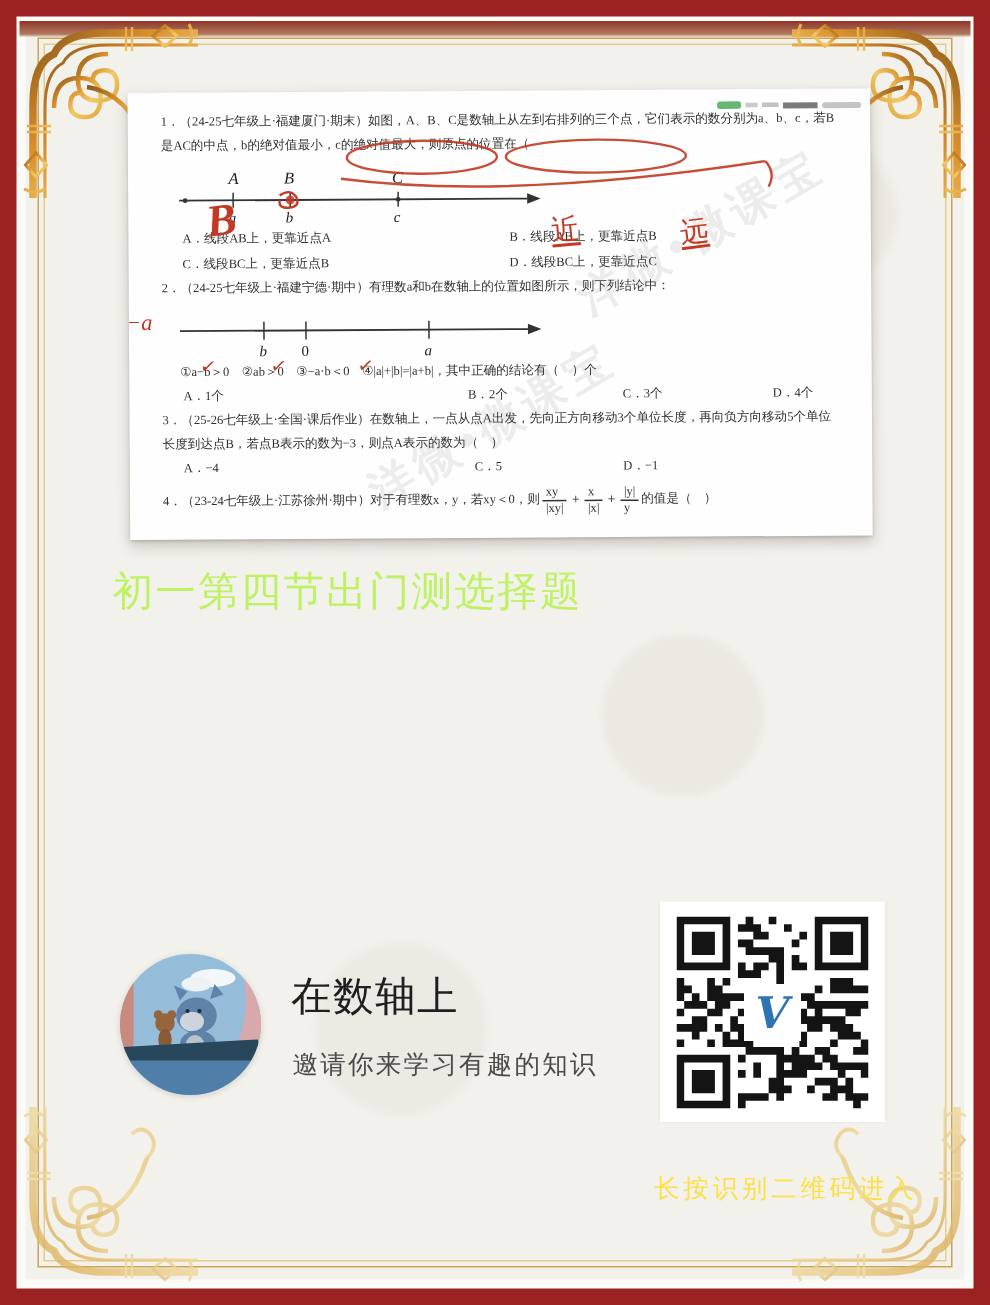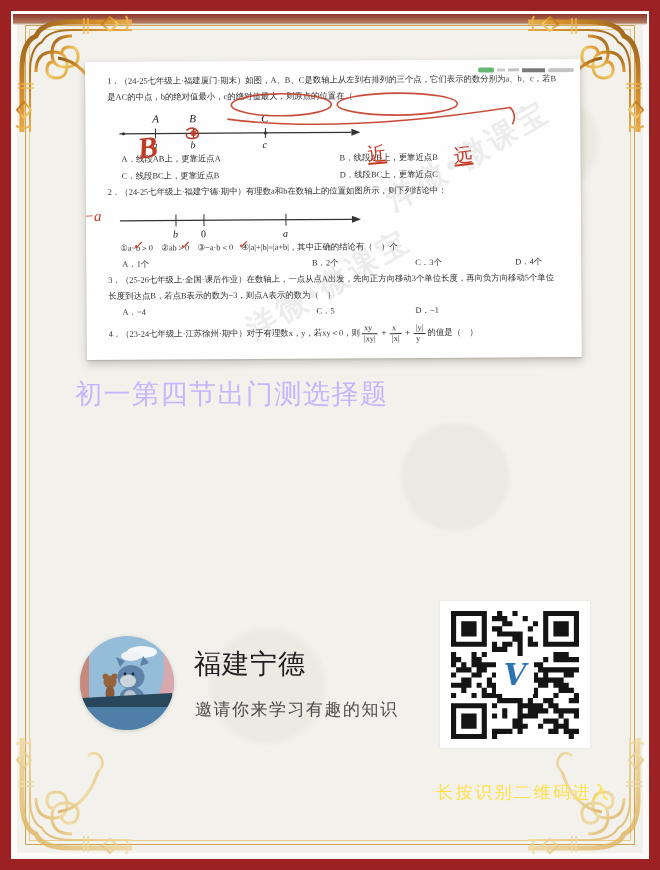--- a/index.html
+++ b/index.html
@@ -50,21 +50,21 @@
   
   .ink{position:absolute;color:#c33a24;font-family:"Liberation Serif",serif;z-index:5;pointer-events:none;}
   .ans-b{left:52px;top:78px;font-size:30px;font-style:italic;font-weight:bold;transform:rotate(-7deg);}
   .note-near{left:282px;top:86px;font-size:19px;border-bottom:2px solid #c33a24;transform:rotate(-5deg);}
   .note-far{left:368px;top:88px;font-size:19px;border-bottom:2px solid #c33a24;transform:rotate(-7deg);}
   .neg-a{left:-2px;top:146px;font-size:15px;font-style:italic;}
   .chk{position:absolute;font-family:"DejaVu Sans",sans-serif;color:#c33a24;font-size:13px;transform:rotate(8deg);top:-3px;}
   .chk1{left:13px;} .chk2{left:60px;} .chk3{left:118px;}
   .ink-overlay{position:absolute;inset:0;z-index:5;pointer-events:none;}
   
-  .page-title{position:absolute;left:75px;top:376px;font-size:27px;color:#c4b5fd;letter-spacing:1.5px;z-index:4;}
+  .page-title{position:absolute;left:75px;top:376px;font-size:27px;color:#bef264;letter-spacing:1.5px;z-index:4;}
   
   .profile{position:absolute;left:80px;top:632px;z-index:4;}
   .avatar{position:absolute;left:0;top:4px;width:94px;height:94px;border-radius:50%;overflow:hidden;
     box-shadow:0 1px 4px rgba(0,0,0,.15);}
   .profile-name{position:absolute;left:114px;top:14px;font-size:27px;color:#1f1f1f;white-space:nowrap;letter-spacing:1px;}
   .profile-sub{position:absolute;left:115px;top:66px;font-size:17px;color:#4b4b4b;white-space:nowrap;letter-spacing:1.5px;}
   
   .qr-box{position:absolute;left:440px;top:601px;width:150px;height:147px;background:#fff;z-index:4;
     display:flex;align-items:center;justify-content:center;box-shadow:0 0 2px rgba(0,0,0,.08);}
   .qr-logo{position:absolute;left:50%;top:50%;transform:translate(-50%,-50%);width:38px;height:38px;background:#fff;
@@ -244,21 +244,21 @@
         <ellipse cx="51" cy="41" rx="13.5" ry="12" fill="#5e82a8"></ellipse>
         <ellipse cx="48" cy="45" rx="8" ry="6.5" fill="#ccd4dc"></ellipse>
         <circle cx="45" cy="38" r="1.4" fill="#1d2b38"></circle>
         <circle cx="53" cy="38" r="1.4" fill="#1d2b38"></circle>
         <ellipse cx="52" cy="60" rx="12" ry="9" fill="#5e82a8"></ellipse>
         <ellipse cx="50" cy="60" rx="6" ry="6" fill="#b9c3cd"></ellipse>
         <path d="M2 62 L92 57 L94 71 L0 76 Z" fill="#28475c"></path>
         <rect x="0" y="71" width="94" height="23" fill="#4f7fa8"></rect>
       </svg>
     </div>
-    <div class="profile-name">福建宁德</div>
+    <div class="profile-name">在数轴上</div>
     <div class="profile-sub">邀请你来学习有趣的知识</div>
   </div>
 
   <div class="qr-box">
     <svg width="128" height="128" viewBox="0 0 125 125">
         <path d="M45 0h5v5h-5zM60 0h5v5h-5zM40 5h5v5h-5zM45 5h5v5h-5zM50 5h5v5h-5zM70 5h5v5h-5zM50 10h5v5h-5zM55 10h5v5h-5zM80 10h5v5h-5zM40 15h5v5h-5zM45 15h5v5h-5zM75 15h5v5h-5zM45 20h5v5h-5zM50 20h5v5h-5zM55 20h5v5h-5zM60 20h5v5h-5zM65 20h5v5h-5zM60 25h5v5h-5zM65 25h5v5h-5zM75 25h5v5h-5zM40 30h5v5h-5zM50 30h5v5h-5zM55 30h5v5h-5zM65 30h5v5h-5zM75 30h5v5h-5zM80 30h5v5h-5zM40 35h5v5h-5zM45 35h5v5h-5zM50 35h5v5h-5zM65 35h5v5h-5zM0 40h5v5h-5zM20 40h5v5h-5zM30 40h5v5h-5zM65 40h5v5h-5zM100 40h5v5h-5zM105 40h5v5h-5zM110 40h5v5h-5zM0 45h5v5h-5zM5 45h5v5h-5zM20 45h5v5h-5zM25 45h5v5h-5zM90 45h5v5h-5zM100 45h5v5h-5zM105 45h5v5h-5zM110 45h5v5h-5zM115 45h5v5h-5zM120 45h5v5h-5zM0 50h5v5h-5zM10 50h5v5h-5zM20 50h5v5h-5zM25 50h5v5h-5zM30 50h5v5h-5zM35 50h5v5h-5zM40 50h5v5h-5zM80 50h5v5h-5zM85 50h5v5h-5zM5 55h5v5h-5zM10 55h5v5h-5zM15 55h5v5h-5zM25 55h5v5h-5zM30 55h5v5h-5zM85 55h5v5h-5zM90 55h5v5h-5zM95 55h5v5h-5zM100 55h5v5h-5zM105 55h5v5h-5zM110 55h5v5h-5zM115 55h5v5h-5zM120 55h5v5h-5zM0 60h5v5h-5zM20 60h5v5h-5zM25 60h5v5h-5zM40 60h5v5h-5zM80 60h5v5h-5zM90 60h5v5h-5zM110 60h5v5h-5zM115 60h5v5h-5zM10 65h5v5h-5zM15 65h5v5h-5zM35 65h5v5h-5zM80 65h5v5h-5zM85 65h5v5h-5zM90 65h5v5h-5zM95 65h5v5h-5zM100 65h5v5h-5zM105 65h5v5h-5zM0 70h5v5h-5zM5 70h5v5h-5zM10 70h5v5h-5zM15 70h5v5h-5zM25 70h5v5h-5zM35 70h5v5h-5zM40 70h5v5h-5zM85 70h5v5h-5zM90 70h5v5h-5zM100 70h5v5h-5zM105 70h5v5h-5zM110 70h5v5h-5zM10 75h5v5h-5zM30 75h5v5h-5zM40 75h5v5h-5zM80 75h5v5h-5zM105 75h5v5h-5zM110 75h5v5h-5zM115 75h5v5h-5zM0 80h5v5h-5zM20 80h5v5h-5zM30 80h5v5h-5zM35 80h5v5h-5zM40 80h5v5h-5zM45 80h5v5h-5zM80 80h5v5h-5zM100 80h5v5h-5zM120 80h5v5h-5zM45 85h5v5h-5zM50 85h5v5h-5zM55 85h5v5h-5zM60 85h5v5h-5zM65 85h5v5h-5zM75 85h5v5h-5zM90 85h5v5h-5zM95 85h5v5h-5zM115 85h5v5h-5zM120 85h5v5h-5zM40 90h5v5h-5zM65 90h5v5h-5zM70 90h5v5h-5zM75 90h5v5h-5zM80 90h5v5h-5zM85 90h5v5h-5zM95 90h5v5h-5zM100 90h5v5h-5zM50 95h5v5h-5zM65 95h5v5h-5zM75 95h5v5h-5zM80 95h5v5h-5zM85 95h5v5h-5zM90 95h5v5h-5zM100 95h5v5h-5zM105 95h5v5h-5zM110 95h5v5h-5zM115 95h5v5h-5zM120 95h5v5h-5zM40 100h5v5h-5zM50 100h5v5h-5zM65 100h5v5h-5zM70 100h5v5h-5zM75 100h5v5h-5zM80 100h5v5h-5zM105 100h5v5h-5zM120 100h5v5h-5zM60 105h5v5h-5zM65 105h5v5h-5zM90 105h5v5h-5zM95 105h5v5h-5zM100 105h5v5h-5zM110 105h5v5h-5zM60 110h5v5h-5zM65 110h5v5h-5zM70 110h5v5h-5zM85 110h5v5h-5zM100 110h5v5h-5zM105 110h5v5h-5zM110 110h5v5h-5zM40 115h5v5h-5zM45 115h5v5h-5zM50 115h5v5h-5zM55 115h5v5h-5zM65 115h5v5h-5zM95 115h5v5h-5zM100 115h5v5h-5zM110 115h5v5h-5zM115 115h5v5h-5zM120 115h5v5h-5zM40 120h5v5h-5zM115 120h5v5h-5zM0 0h35v35h-35zM5 5v25h25v-25zM10 10h15v15h-15zM90 0h35v35h-35zM95 5v25h25v-25zM100 10h15v15h-15zM0 90h35v35h-35zM5 95v25h25v-25zM10 100h15v15h-15z" fill="#141414" fill-rule="evenodd"></path>
       </svg>
     <div class="qr-logo">V</div>
   </div>
   <div class="qr-caption">长按识别二维码进入</div>

